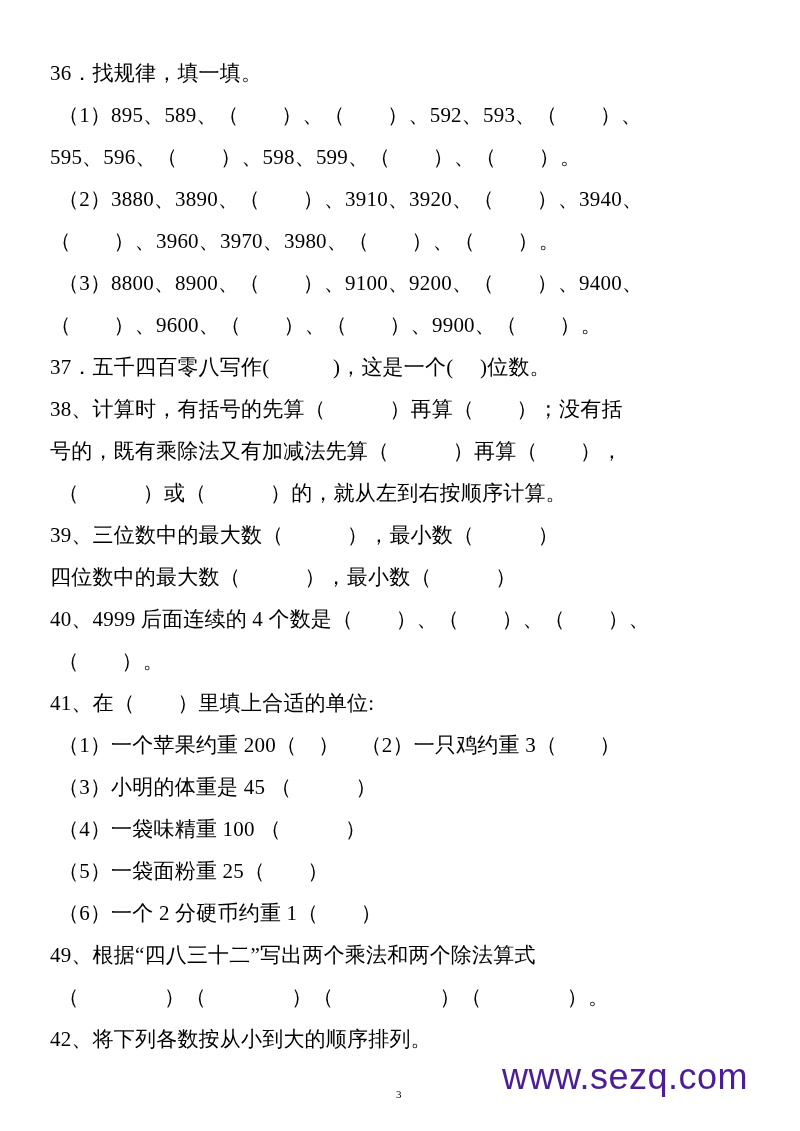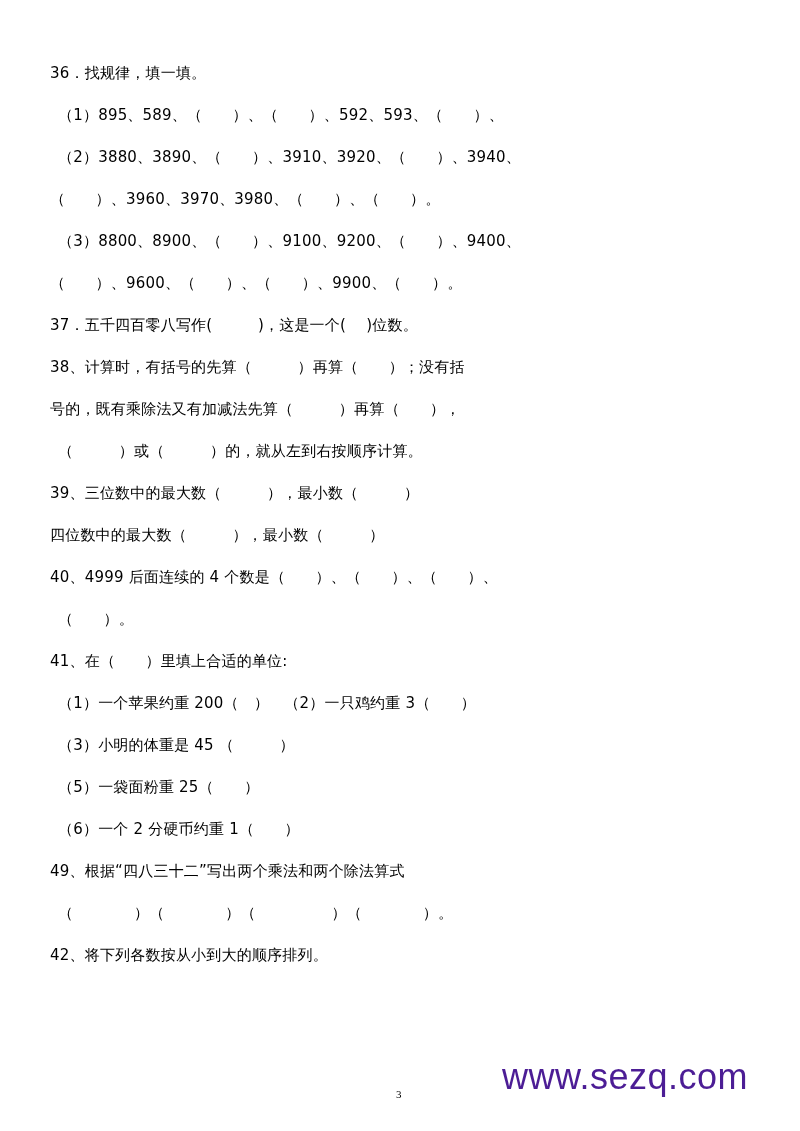--- a/index.html
+++ b/index.html
@@ -17,23 +17,24 @@
     }
     .page {
       position: absolute;
       left: 50px;
       top: 52px;
       width: 710px;
     }
     .line {
       height: 42px;
       line-height: 42px;
-      font-size: 15px;
+      font-size: 21px;
       white-space: pre;
       letter-spacing: 0.2px;
+      font-family: Liberation Serif, serif;
     }
     .indent {
       padding-left: 8px;
     }
     .page-number {
       position: absolute;
       left: 396px;
       top: 1088px;
       font-family: "Liberation Serif", serif;
       font-size: 11px;
@@ -50,20 +51,21 @@
     }
   </style>
 </head>
 <body>
 
 <div class="page">
 
   <section>
     <div class="line">36．找规律，填一填。</div>
     <div class="line indent">（1）895、589、（　　）、（　　）、592、593、（　　）、</div>
+    <div class="line">595、596、（　　）、598、599、（　　）、（　　）。</div>
     <div class="line indent">（2）3880、3890、（　　）、3910、3920、（　　）、3940、</div>
     <div class="line">（　　）、3960、3970、3980、（　　）、（　　）。</div>
     <div class="line indent">（3）8800、8900、（　　）、9100、9200、（　　）、9400、</div>
     <div class="line">（　　）、9600、（　　）、（　　）、9900、（　　）。</div>
   </section>
 
   <section>
     <div class="line">37．五千四百零八写作(　　　)，这是一个(　 )位数。</div>
   </section>
 
@@ -80,20 +82,21 @@
 
   <section>
     <div class="line">40、4999 后面连续的 4 个数是（　　）、（　　）、（　　）、</div>
     <div class="line indent">（　　）。</div>
   </section>
 
   <section>
     <div class="line">41、在（　　）里填上合适的单位:</div>
     <div class="line indent">（1）一个苹果约重 200（　）　（2）一只鸡约重 3（　　）</div>
     <div class="line indent">（3）小明的体重是 45 （　　　）</div>
+    <div class="line indent">（4）一袋味精重 100 （　　　）</div>
     <div class="line indent">（5）一袋面粉重 25（　　）</div>
     <div class="line indent">（6）一个 2 分硬币约重 1（　　）</div>
   </section>
 
   <section>
     <div class="line">49、根据“四八三十二”写出两个乘法和两个除法算式</div>
     <div class="line indent">（　　　　）（　　　　）（　　　　　）（　　　　）。</div>
   </section>
 
   <section>

